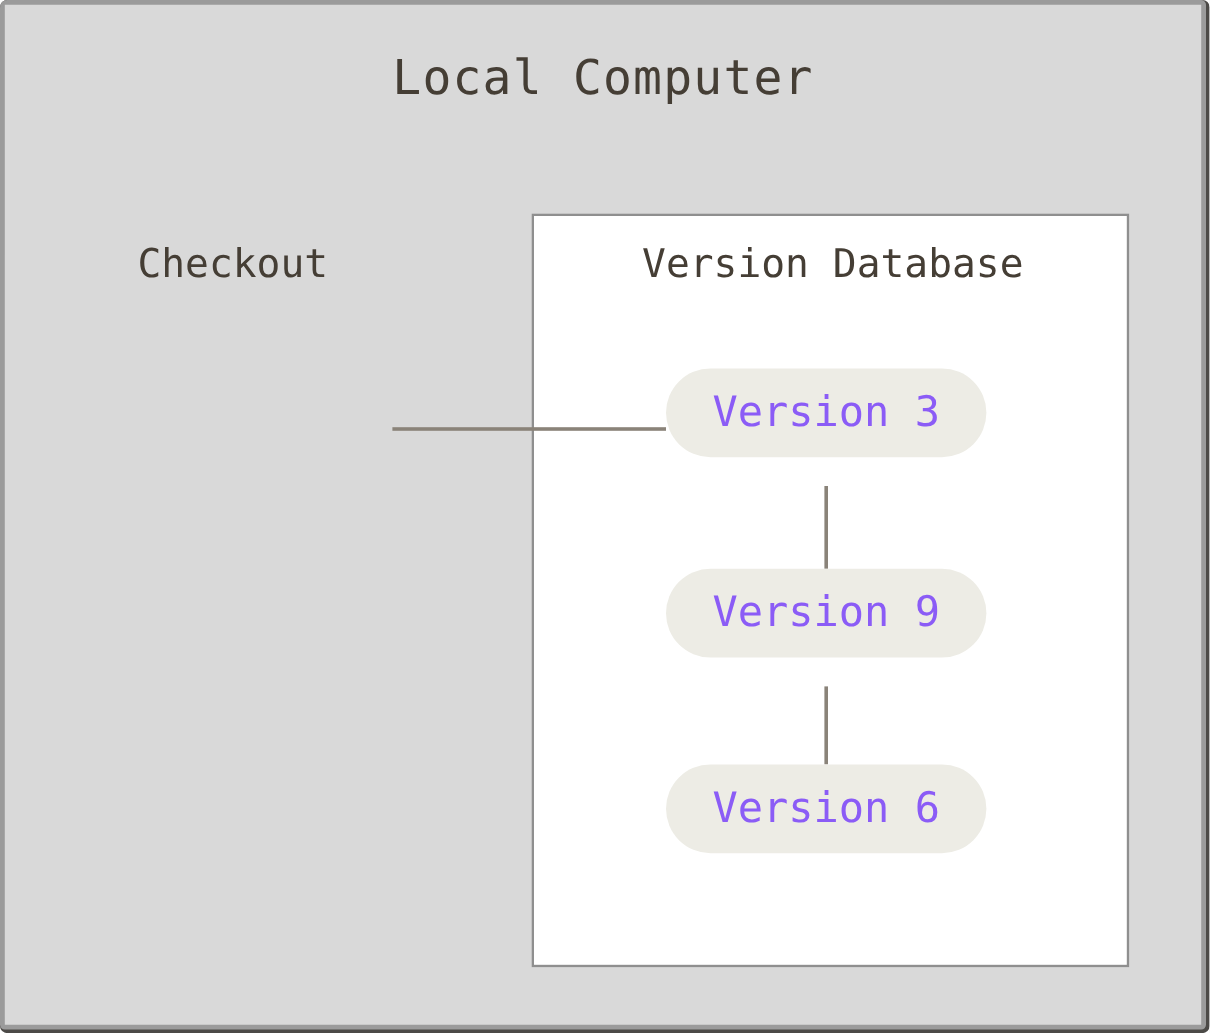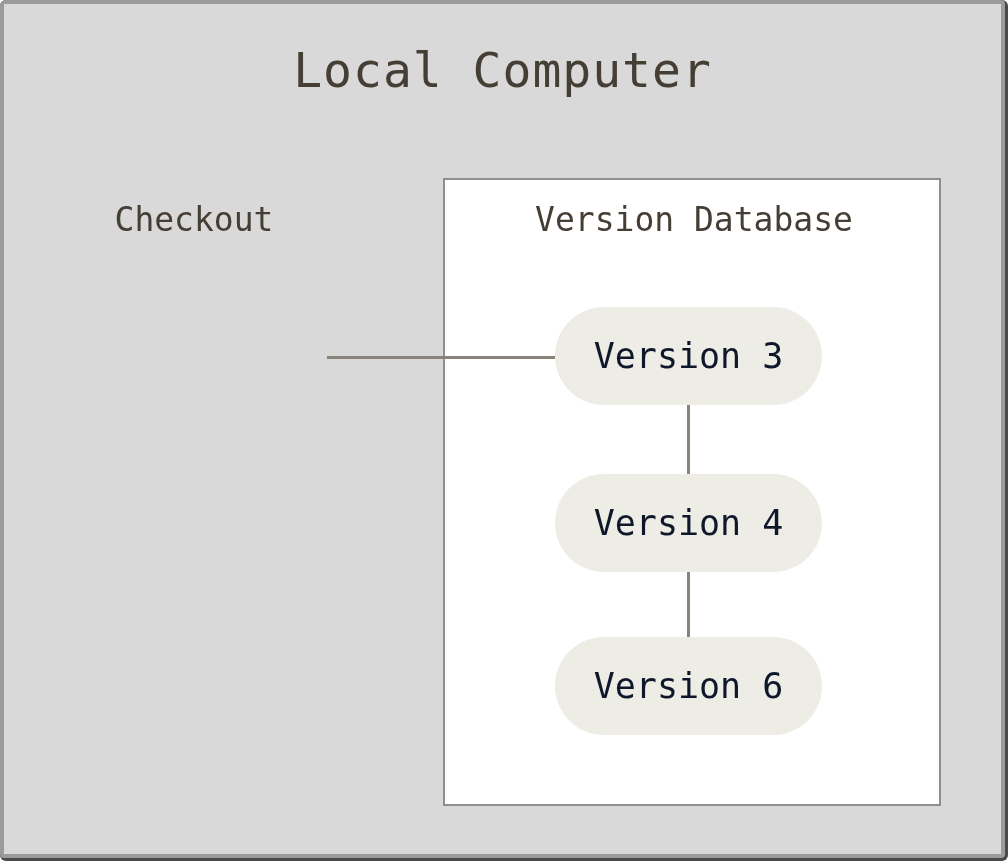--- a/index.html
+++ b/index.html
@@ -22,21 +22,21 @@
     width: 997px;  height: 850px;   
     border: 4px solid #9b9b9b;
     border-radius: 4px;
     background: #d9d9d9;
   }
   .diagram-title {
     position: absolute;
     left: 0; top: 42px;
     width: 1005px;
     text-align: center;
-    font-size: 48px;
+    font-size: 40px;
     letter-spacing: 1px;
     color: #453e35;
   }
   .section-label {
     position: absolute;
     text-align: center;
     font-size: 33px;
     color: #453e35;
     white-space: nowrap;
   }
@@ -66,23 +66,23 @@
     white-space: nowrap;
   }
   .pill-file {
     left: 61px; top: 308px;
     width: 266px; height: 98px;
     background: #0e8795;
     color: #f3f2ec;
   }
   .pill-version {
     left: 555px;
-    width: 267px; height: 98px;
+    width: 267px; height: 74px;
     background: #edece5;
-    color: #0f172a;
+    color: #8b5cf6;
   }
   .pill-v3 { top: 307px; }
   .pill-v2 { top: 474px; }
   .pill-v1 { top: 637px; }
 </style>
 </head>
 <body>
 
 <div class="canvas">
 
@@ -96,17 +96,17 @@
 
   <div class="section-label label-vdb">Version Database</div>
 
   <div class="connector conn-h"></div>
   <div class="connector conn-v1"></div>
   <div class="connector conn-v2"></div>
 
 
   <div class="pill pill-version pill-v3">Version 3</div>
 
-  <div class="pill pill-version pill-v2">Version 4</div>
+  <div class="pill pill-version pill-v2">Version 9</div>
 
   <div class="pill pill-version pill-v1">Version 6</div>
 
 </div>
 
 </body></html>

